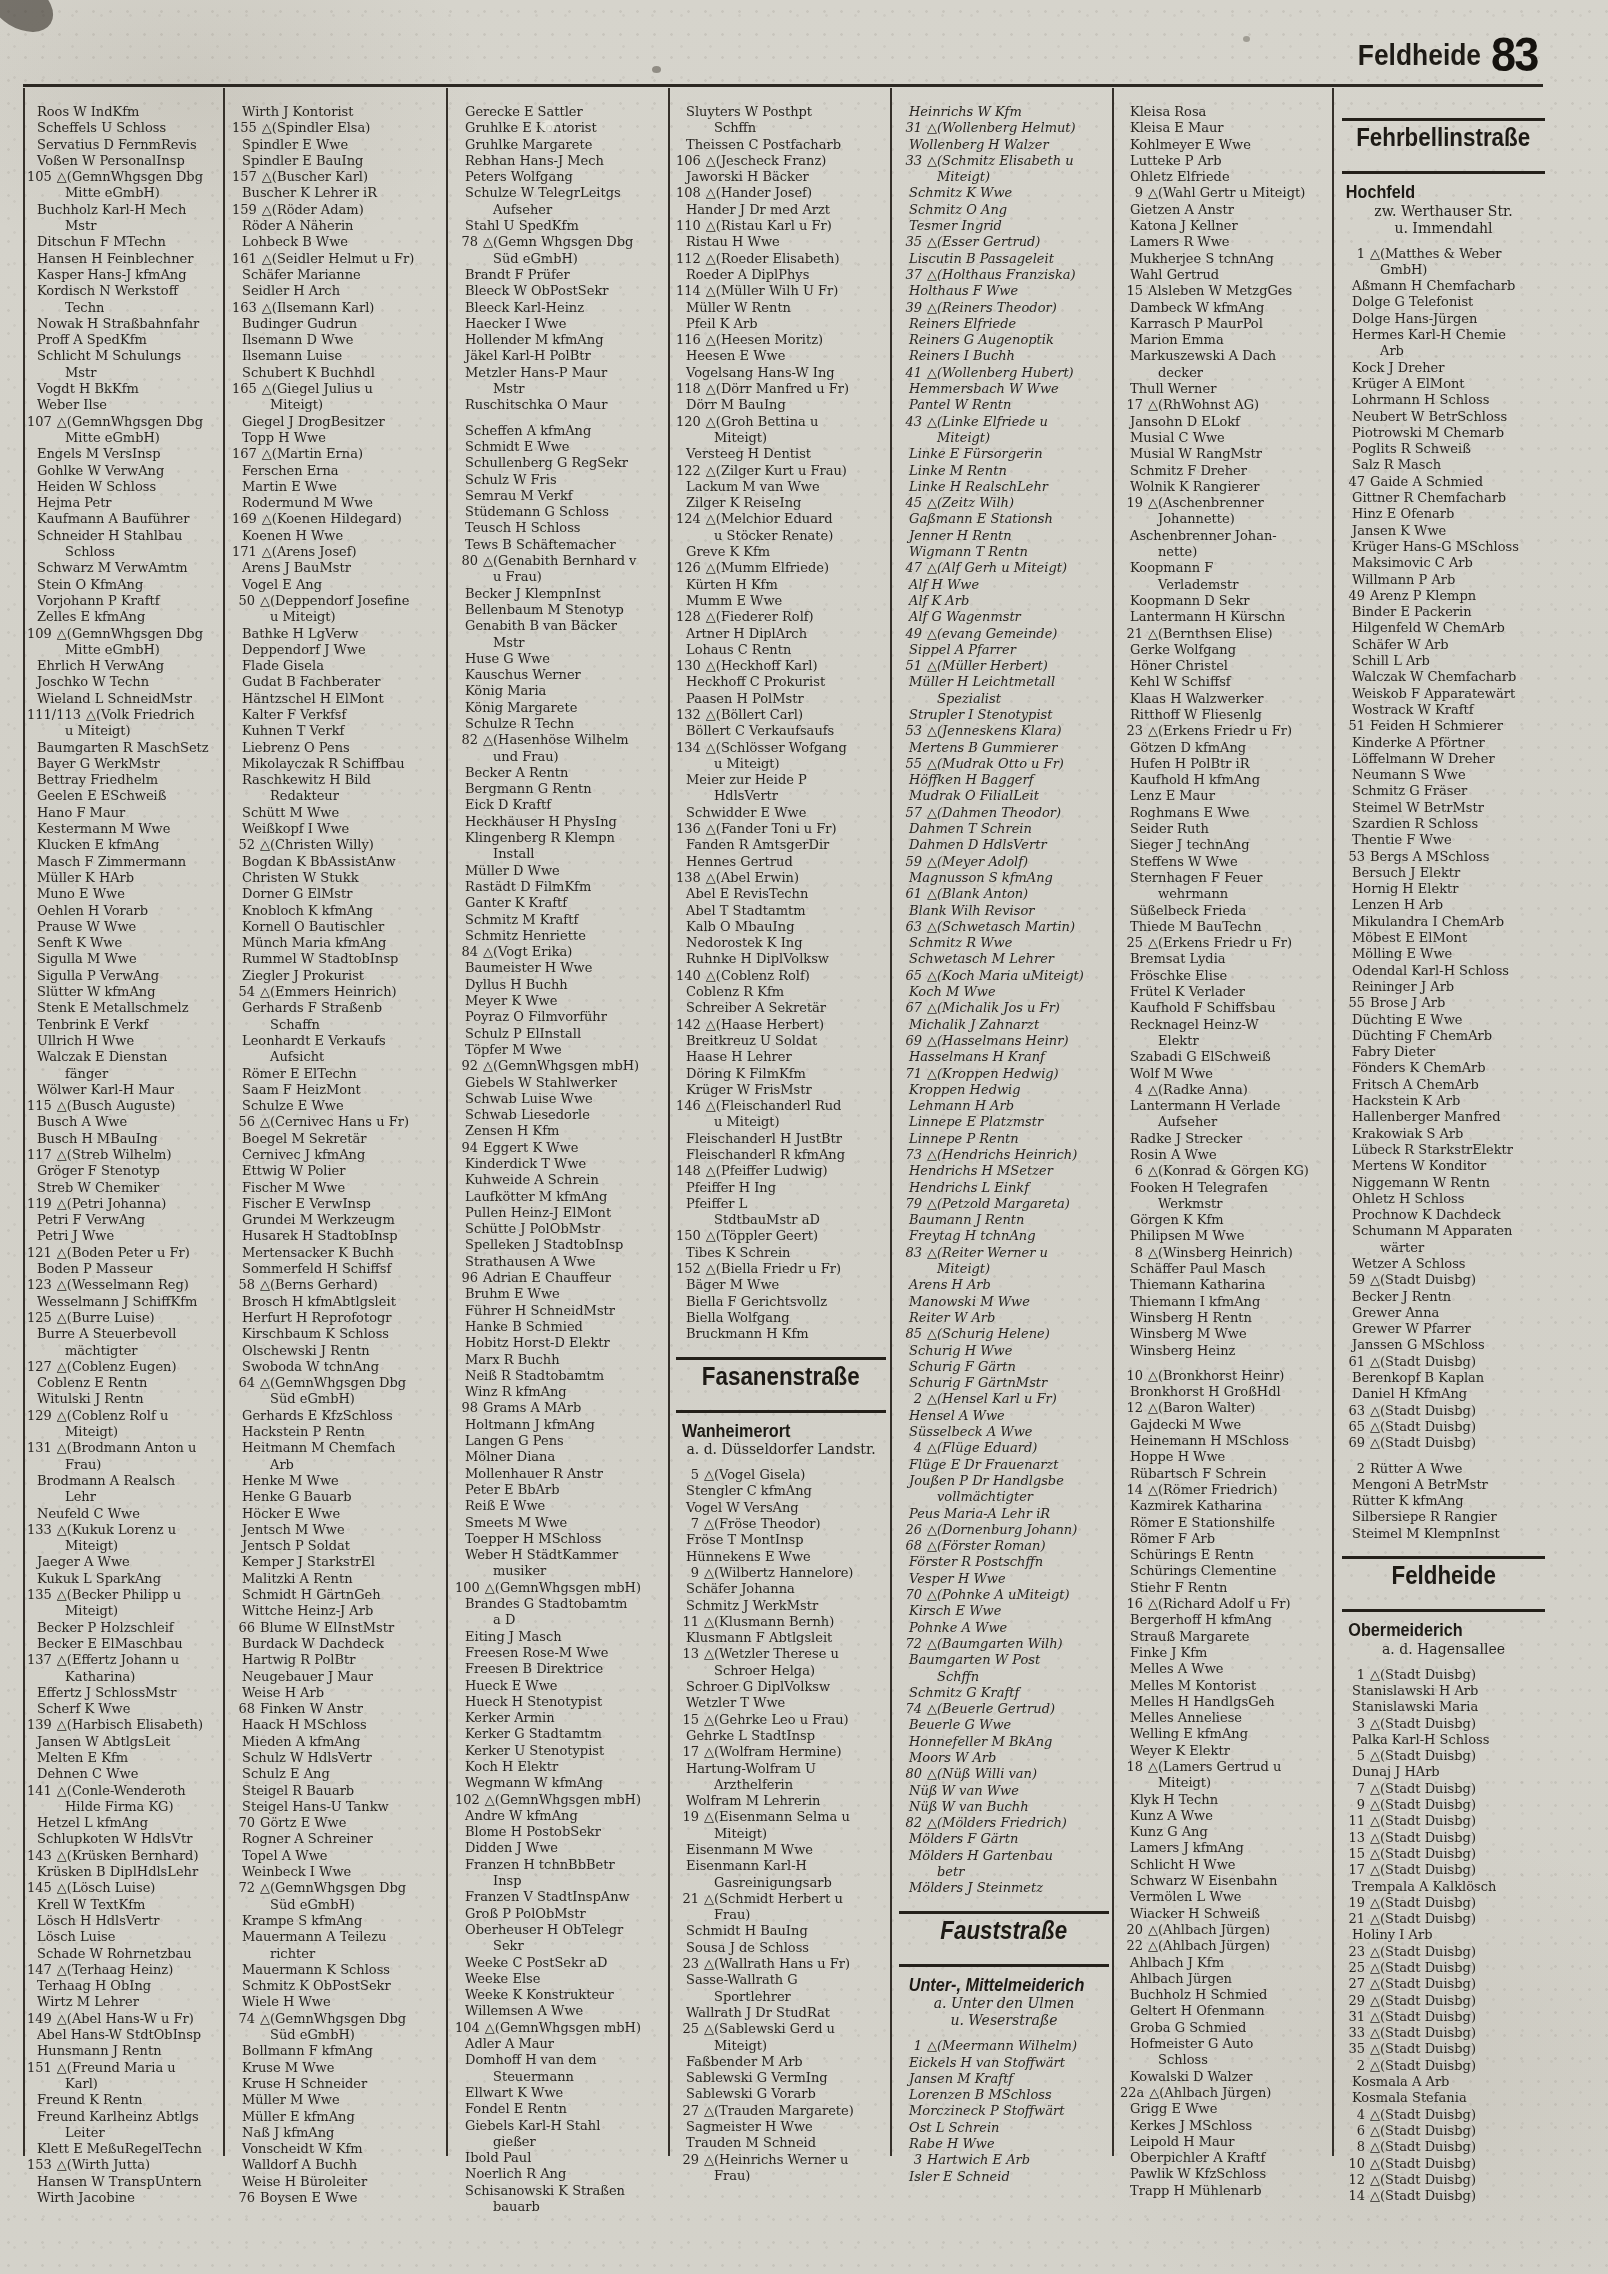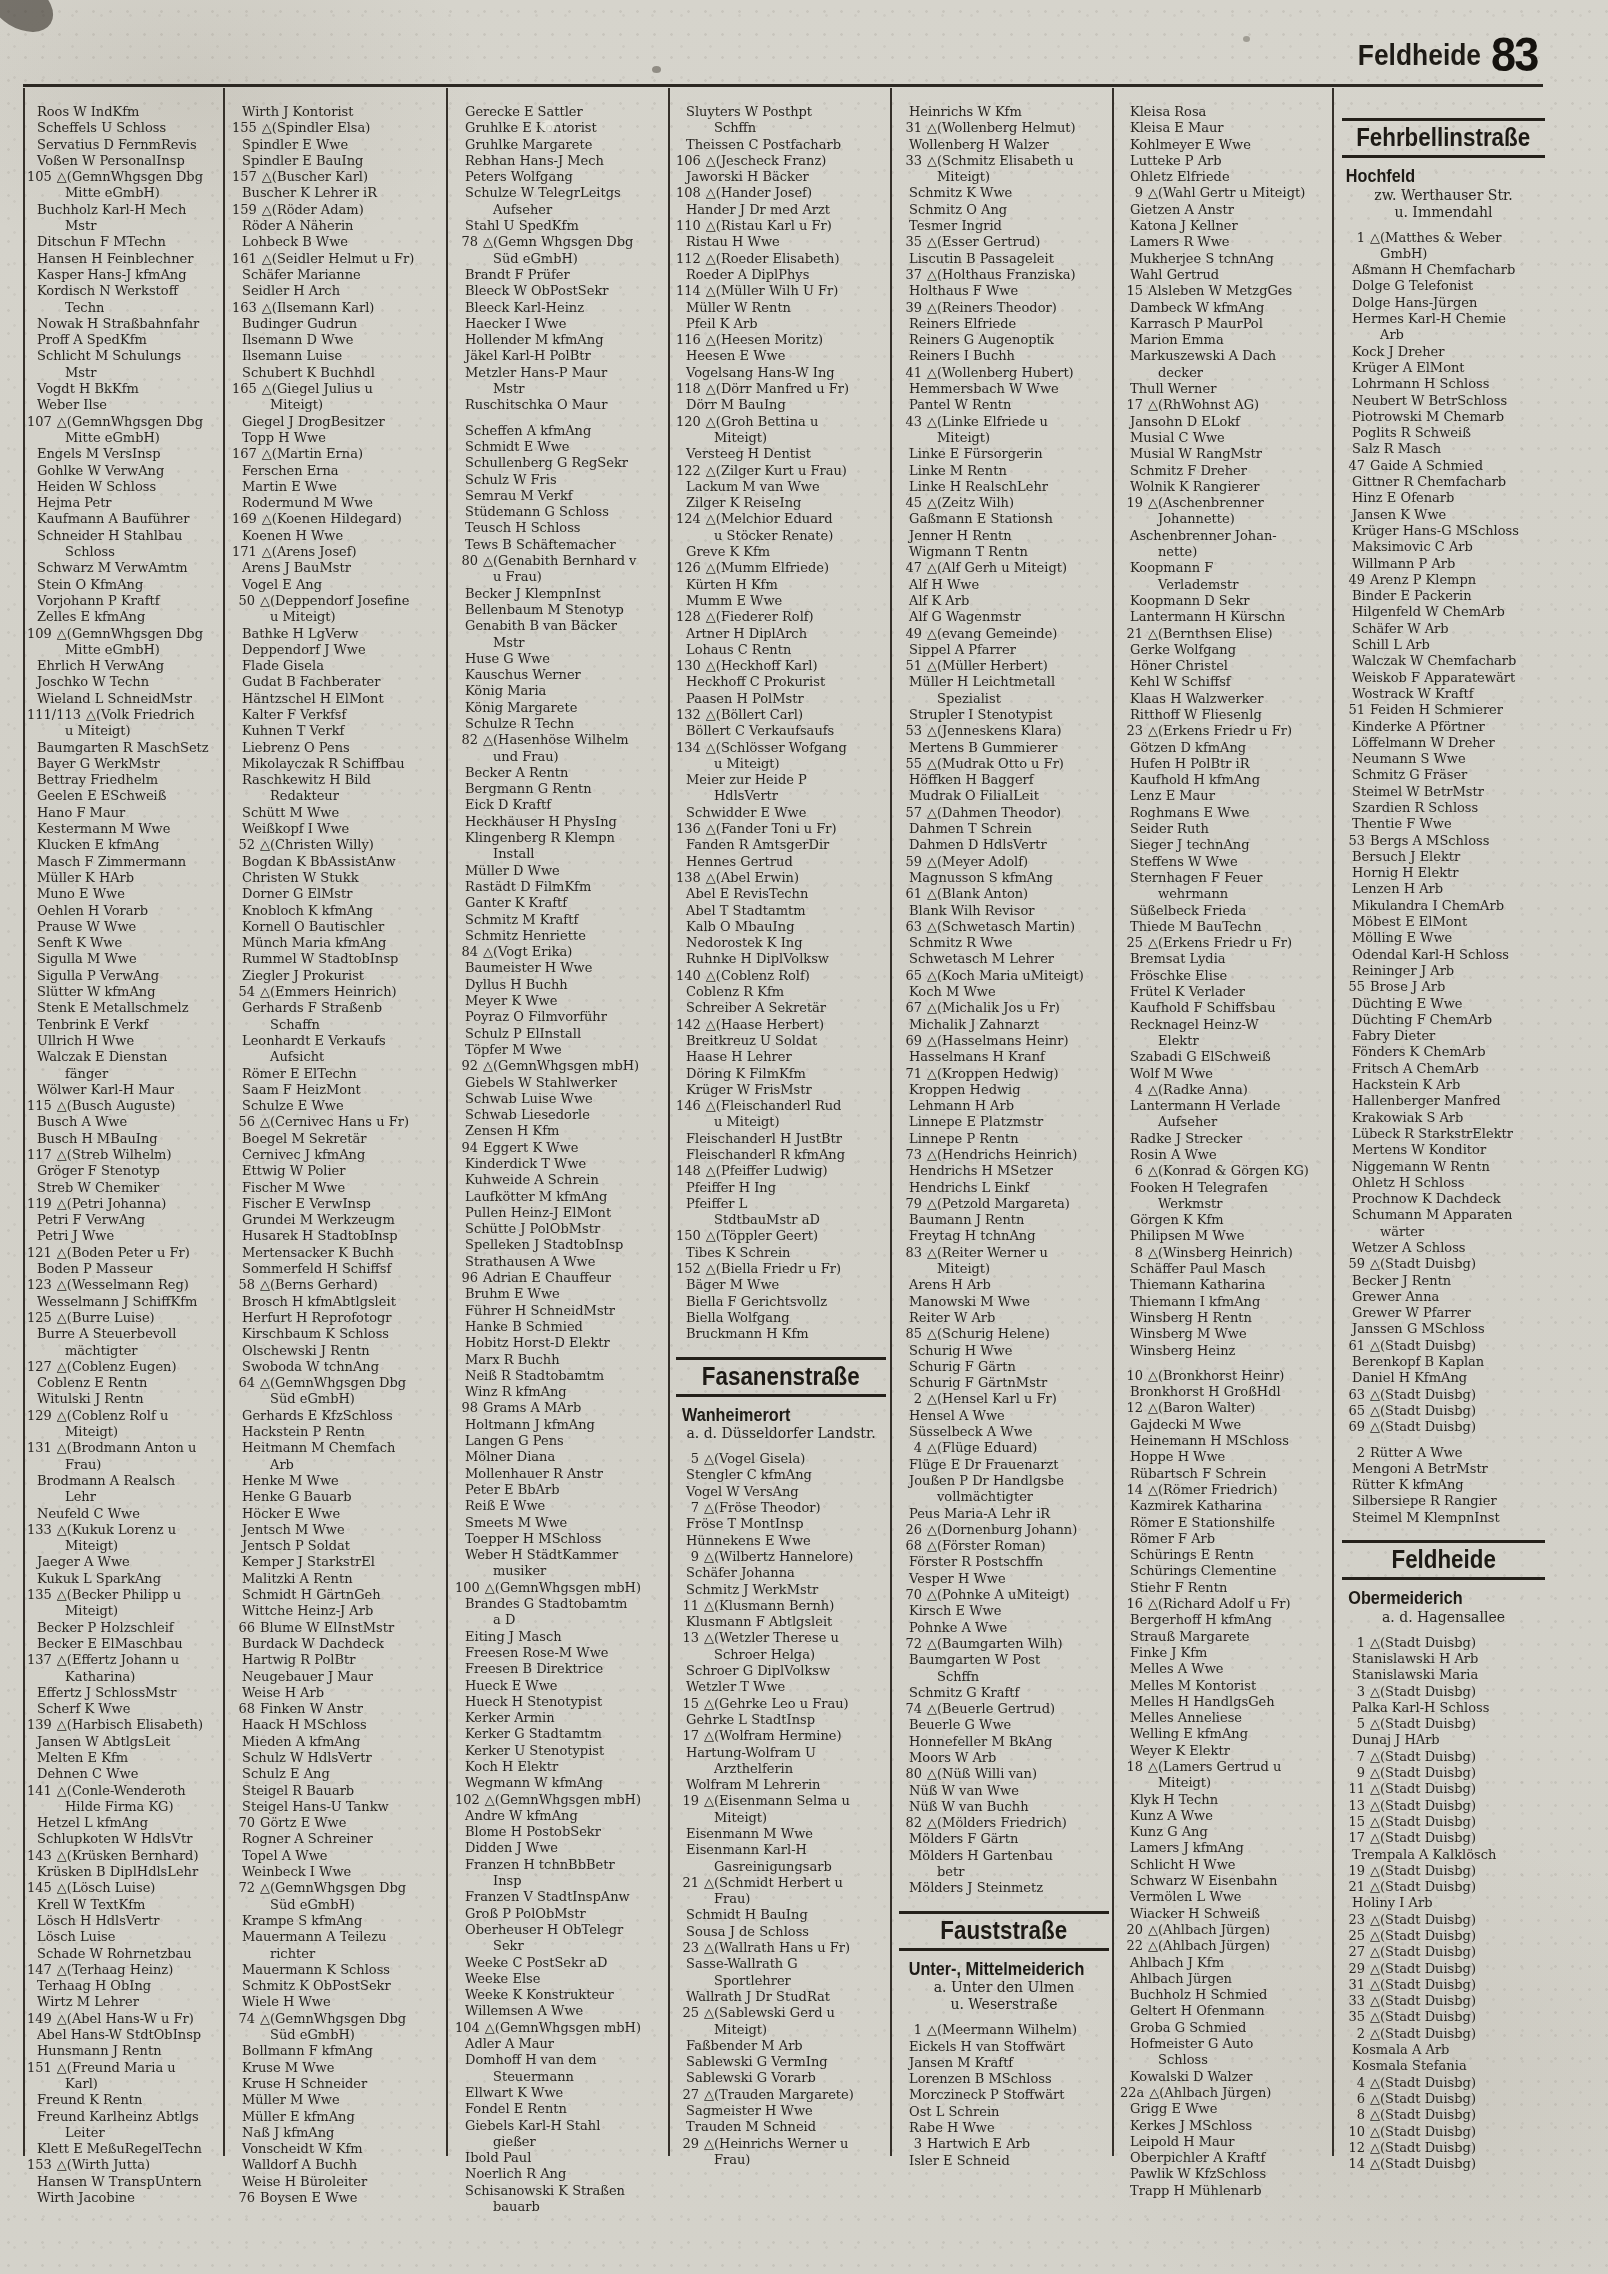--- a/index.html
+++ b/index.html
@@ -23,21 +23,21 @@
     display:inline-block;transform:scaleX(.88);transform-origin:right;color:#1d1a15;vertical-align:baseline;}
   .rh-num{font-family:"Liberation Sans",sans-serif;font-weight:900;font-size:49px;
     display:inline-block;transform:scaleX(.92);transform-origin:left;color:#16130f;margin-left:10px;vertical-align:-6px;letter-spacing:-2px;}
   .col{position:absolute;top:104px;font-size:13px;line-height:16.3px;}
   .ln{margin-left:10px;white-space:nowrap;}
   .ln.nm{margin-left:0;}
   .ln.ct{margin-left:38px;}
   .no{display:inline-block;min-width:23px;text-align:right;padding-right:5px;}
   .gap{height:9px;}
   .street-hd{border-top:3px solid #24201a;border-bottom:3px solid #24201a;
-    text-align:center;padding:8px 0 5px;margin:14px 0 10px;}
+    text-align:center;padding:8px 0 21px;margin:14px 0 10px;}
   .street-hd span{font-family:"Liberation Sans",sans-serif;font-weight:bold;font-size:26px;
     display:inline-block;transform:scaleX(.86);color:#1d1a15;white-space:nowrap;}
   .sub-hd{margin-top:4px;}
   .sub-hd span{font-family:"Liberation Sans",sans-serif;font-weight:bold;font-size:18px;
     display:inline-block;transform:scaleX(.9);color:#1d1a15;white-space:nowrap;}
   .note{text-align:center;font-size:14px;line-height:17px;white-space:nowrap;}
   .smudge{position:absolute;border-radius:50%;pointer-events:none;}
 </style>
 </head>
 <body>
@@ -568,21 +568,21 @@
     <div class="ln ct">Miteigt)</div>
     <div class="ln">Faßbender M Arb</div>
     <div class="ln">Sablewski G VermIng</div>
     <div class="ln">Sablewski G Vorarb</div>
     <div class="ln nm"><span class="no">27</span>△(Trauden Margarete)</div>
     <div class="ln">Sagmeister H Wwe</div>
     <div class="ln">Trauden M Schneid</div>
     <div class="ln nm"><span class="no">29</span>△(Heinrichs Werner u</div>
     <div class="ln ct">Frau)</div>
   </div>
-<div class="col" style="left:899px;width:210px;">
+<div class="col" style="left:899px;width:210px;font-style:italic;">
     <div class="ln">Heinrichs W Kfm</div>
     <div class="ln nm"><span class="no">31</span>△(Wollenberg Helmut)</div>
     <div class="ln">Wollenberg H Walzer</div>
     <div class="ln nm"><span class="no">33</span>△(Schmitz Elisabeth u</div>
     <div class="ln ct">Miteigt)</div>
     <div class="ln">Schmitz K Wwe</div>
     <div class="ln">Schmitz O Ang</div>
     <div class="ln">Tesmer Ingrid</div>
     <div class="ln nm"><span class="no">35</span>△(Esser Gertrud)</div>
     <div class="ln">Liscutin B Passageleit</div>

